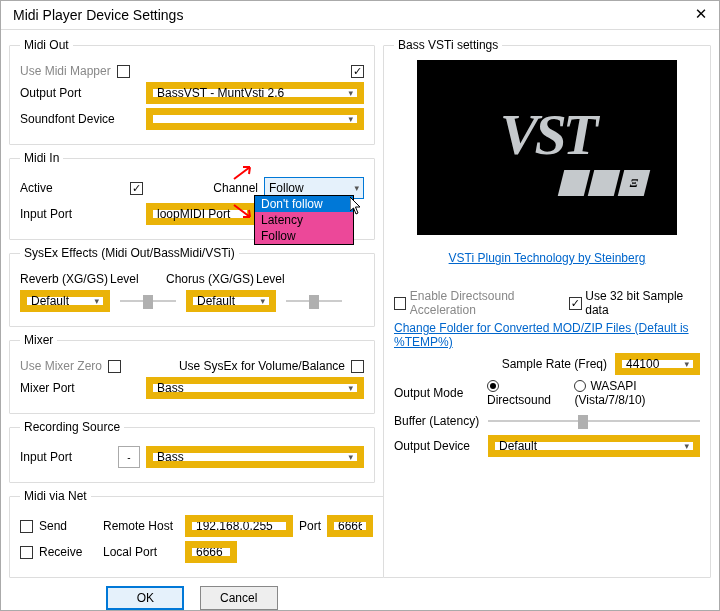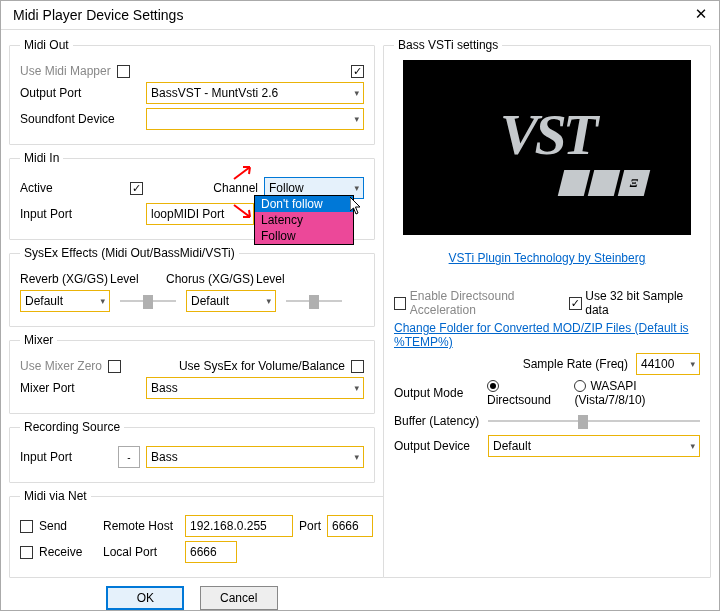--- a/index.html
+++ b/index.html
@@ -41,21 +41,21 @@
   .row { display: flex; align-items: center; margin: 4px 0; }
   .lbl { font-size: 12px; }
   .lbl-disabled { color: #888; }
   .spacer { flex: 1; }
 
   input[type=text], select, .combo {
     font-family: inherit;
     font-size: 12px;
     height: 22px;
     background: #fff;
-    border: 1px solid #eab308;
+    border: 7px solid #eab308;
     padding: 1px 4px;
   }
   .combo {
     display: inline-flex; align-items: center; justify-content: space-between;
     cursor: default;
   }
   .combo .arrow { color: #555; font-size: 9px; padding-left: 4px; }
   .checkbox {
     width: 13px; height: 13px; border: 1px solid #333; display: inline-block;
     text-align: center; line-height: 11px; font-size: 11px; background: #fff;
@@ -65,21 +65,21 @@
   .slider {
     position: relative; width: 60px; height: 20px;
   }
   .slider-track { position: absolute; left: 2px; right: 2px; top: 9px; height: 2px; background: #ccc; }
   .slider-thumb { position: absolute; top: 4px; left: 50%; width: 10px; height: 14px; background: #0078d7; transform: translateX(-50%); }
   .slider-thumb.grey { background: #b0b0b0; }
 
   a.link { color: #0066cc; text-decoration: underline; cursor: default; }
 
   .vst-logo {
-    width: 288px; height: 175px; background: #000; margin: 0 auto;
+    width: 260px; height: 175px; background: #000; margin: 0 auto;
     display: flex; flex-direction: column; align-items: center; justify-content: center;
   }
   .vst-text {
     font-family: Georgia, 'Times New Roman', serif;
     font-style: italic; font-weight: 700; font-size: 58px; color: #c5c9cc;
     letter-spacing: -4px; line-height: 0.9; margin-top: 10px;
   }
   .vst-sub { display: flex; justify-content: flex-end; width: 200px; margin-top: 8px; }
   .vst-box { width: 26px; height: 26px; background: #c5c9cc; margin-left: 4px; transform: skewX(-14deg); }
   .vst-box.e { display: flex; align-items: center; justify-content: center; color: #000; font-weight: 700; font-family: serif; }
@@ -304,21 +304,21 @@
         <span class="lbl">Use 32 bit Sample data</span>
       </div>
 
       <div class="row">
         <a class="link">Change Folder for Converted MOD/ZIP Files (Default is %TEMP%)</a>
       </div>
 
       <div class="row" style="justify-content:flex-end">
         <span class="lbl">Sample Rate (Freq)</span>
         <span style="width:8px"></span>
-        <span class="combo" style="width:64px">
+        <span class="combo" style="width:85px">
           <span>44100</span>
           <span class="arrow">▾</span>
         </span>
       </div>
 
       <div class="row" style="gap:14px">
         <span class="lbl" style="width:86px">Output Mode</span>
         <span><span class="radio checked"></span><span class="lbl">Directsound</span></span>
         <span><span class="radio"></span><span class="lbl">WASAPI (Vista/7/8/10)</span></span>
       </div>

